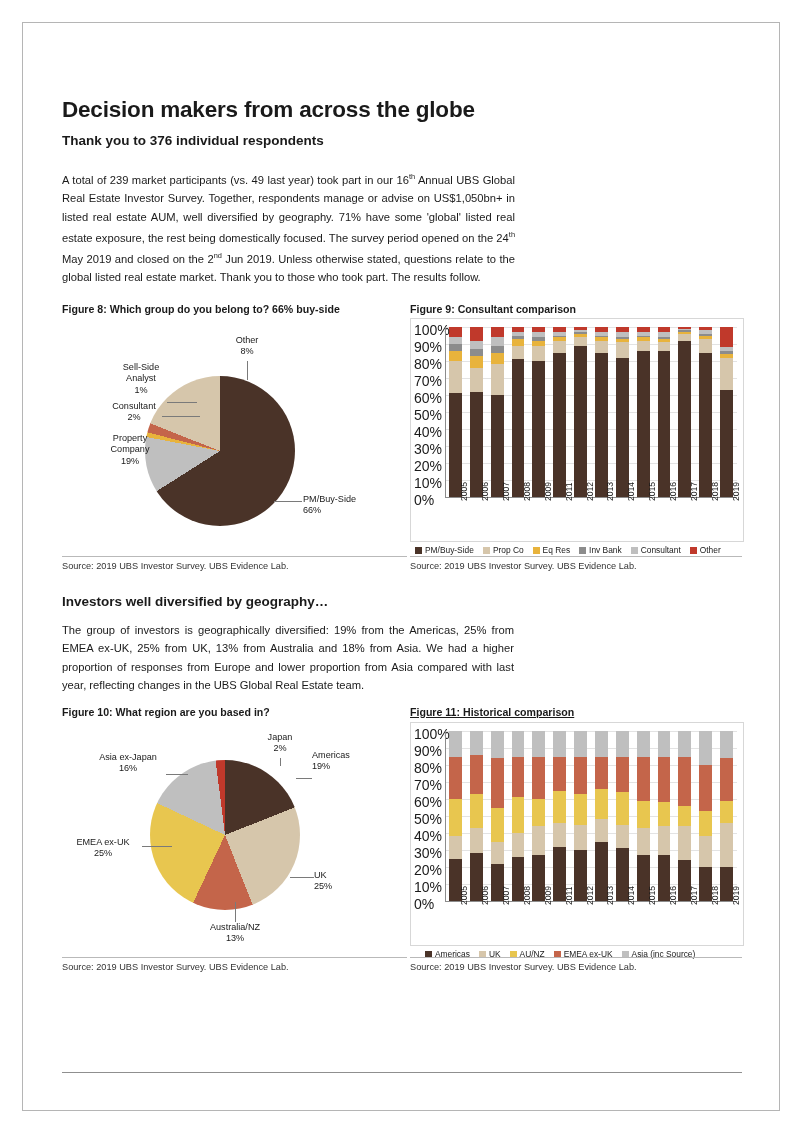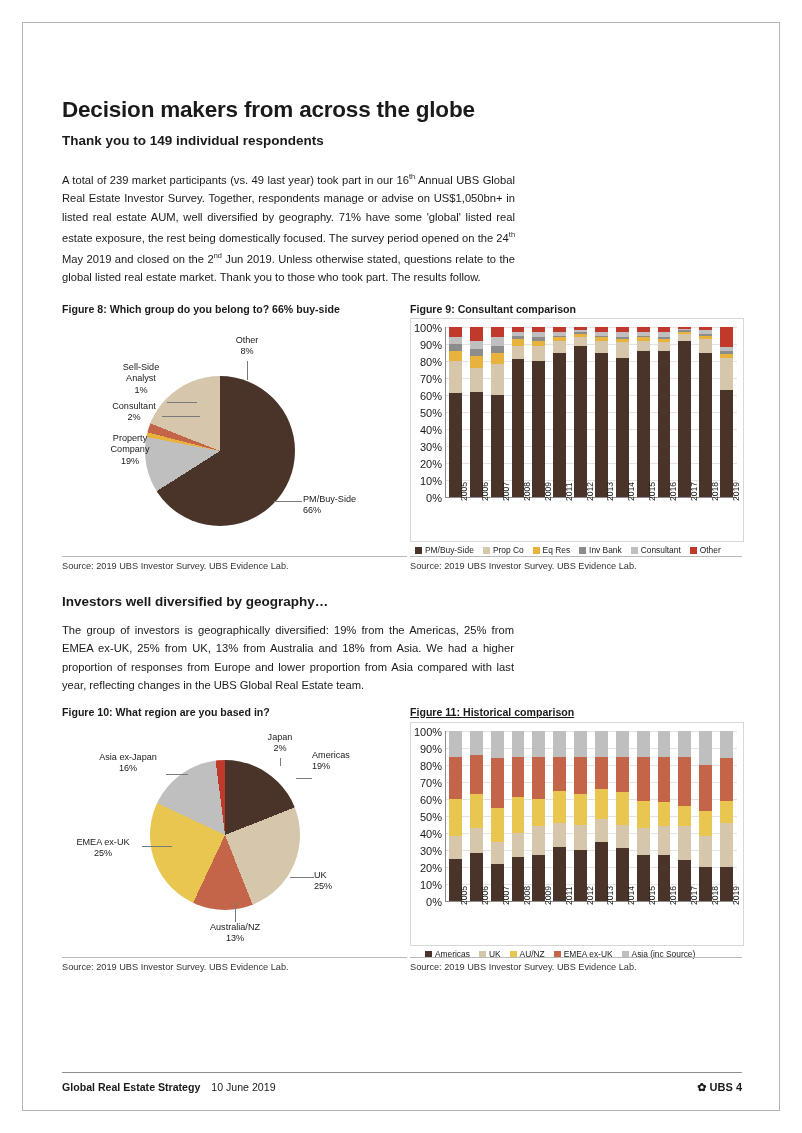--- a/index.html
+++ b/index.html
@@ -47,21 +47,21 @@
   .lbl.c{text-align:center;}
   .lbl.r{text-align:center;}
   .leader{position:absolute;background:#7a7a7a;height:1px;}
   .leaderv{position:absolute;background:#7a7a7a;width:1px;}
 
   
   .chartbox{position:absolute;border:1px solid #d7d7d7;background:#fff;}
   .plot{position:absolute;}
   .gridline{position:absolute;height:1px;background:#e3e3e3;width:100%;left:0;}
   .axisline{position:absolute;background:#8c8c8c;}
-  .ylab{position:absolute;font-size:11px;color:#1a1a1a;text-align:right;width:28px;}
+  .ylab{position:absolute;font-size:14px;color:#1a1a1a;width:28px;}
   .xlab{position:absolute;font-size:8.6px;color:#1a1a1a;
         transform:rotate(-90deg);transform-origin:left top;white-space:nowrap;}
   .bar{position:absolute;}
   .seg{position:absolute;width:100%;left:0;}
   .legend{position:absolute;font-size:8.4px;color:#1a1a1a;display:flex;gap:9px;align-items:center;}
   .legend .it{display:flex;align-items:center;gap:3px;white-space:nowrap;}
   .sw{width:7px;height:7px;display:inline-block;}
 
   .footer{position:absolute;left:62px;top:1081px;width:680px;font-size:10.6px;}
   .footer .ft{font-weight:bold;}
@@ -77,21 +77,21 @@
 
   <div class="rule vrule-left"></div>
   <div class="rule vrule-right"></div>
   <div class="rule hrule-top"></div>
   <div class="rule hrule-bottom"></div>
 
   <div class="content">
 
     <h1 class="title">Decision makers from across the globe</h1>
 
-    <h2 class="sub" style="top:133px;">Thank you to 149 individual respondents</h2>
+    <h2 class="sub" style="top:133px;">Thank you to 376 individual respondents</h2>
 
     <p class="body" style="top:168px;width:453px;"><span>A total of 239 market participants (vs. 49 last year) took part in our 16</span><sup>th</sup><span> Annual UBS Global Real Estate Investor Survey. Together, respondents manage or advise on US$1,050bn+ in listed real estate AUM, well diversified by geography. 71% have some 'global' listed real estate exposure, the rest being domestically focused. The survey period opened on the 24</span><sup>th</sup><span> May 2019 and closed on the 2</span><sup>nd</sup><span> Jun 2019. Unless otherwise stated, questions relate to the global listed real estate market. Thank you to those who took part. The results follow.</span></p>
 
     <div class="figtitle" style="top:303px;left:0;width:340px;">Figure 8: Which group do you belong to? 66% buy-side</div>
 
     <div class="pie-wrap" style="left:0;top:318px;width:345px;height:232px;">
 
       <div class="pie" style="left:83px;top:58px;width:150px;height:150px;
            background:conic-gradient(from 0deg,
              #4a3328 0deg 237.6deg,
@@ -538,19 +538,14 @@
           </span>
         </div>
       </div>
 
     <div class="srcline" style="left:348px;top:957px;width:332px;"></div>
     <div class="source" style="left:348px;top:962px;">Source:  2019 UBS Investor Survey. UBS Evidence Lab.</div>
 
   </div>
 
   <div class="footrule"></div>
-  <div class="footer">
-    <span class="ft">Global Real Estate Strategy</span>
-    <span class="date" style="margin-left:8px;">10 June 2019</span>
-    <span class="footer-right">✿ UBS  4</span>
-  </div>
 
 </div>
 
 </body></html>

